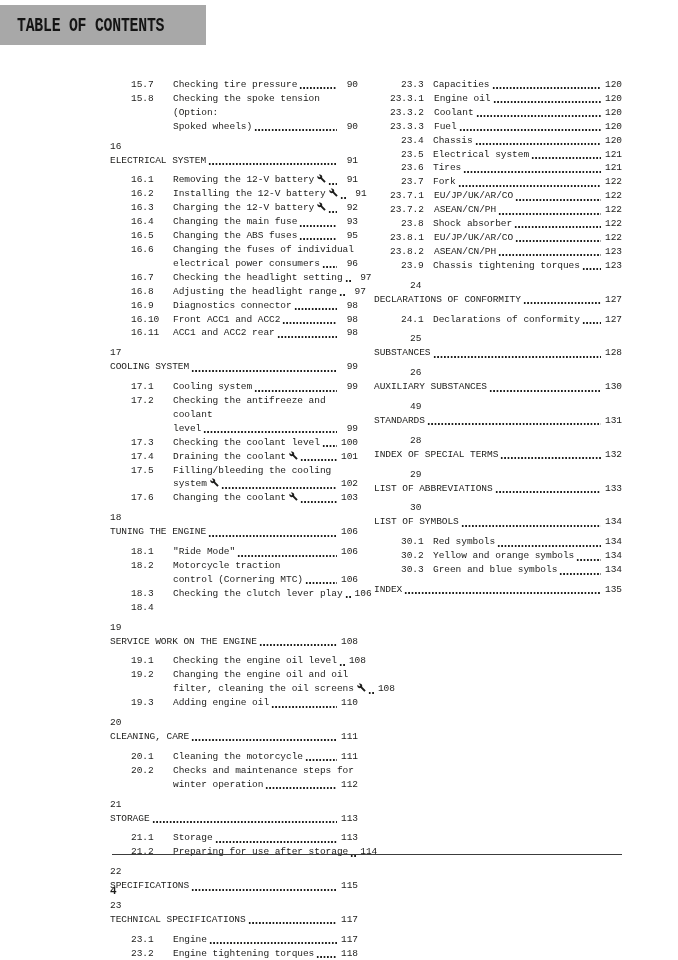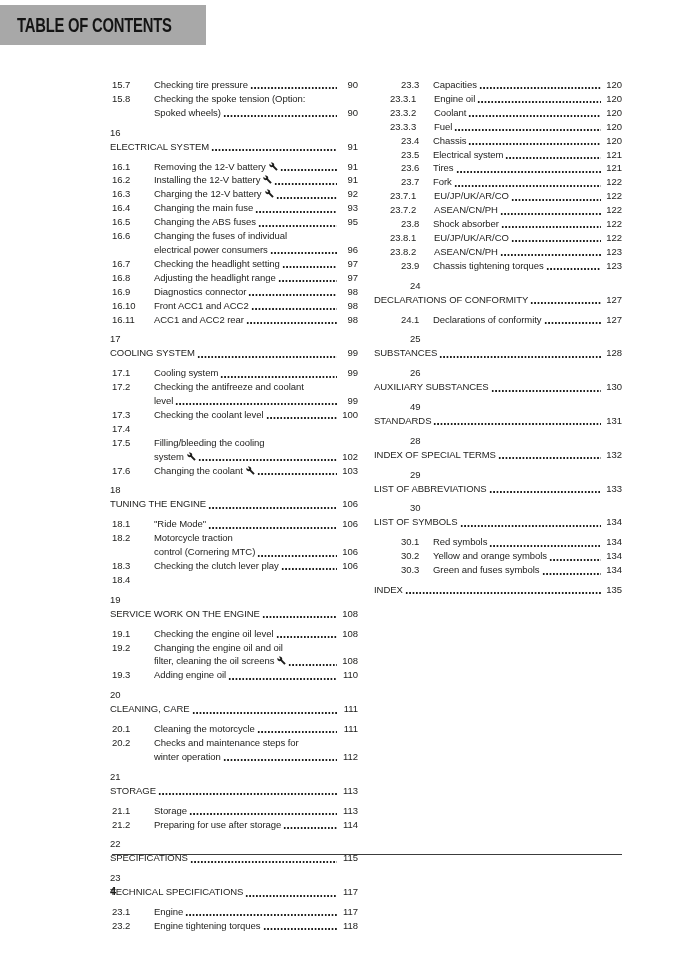--- a/index.html
+++ b/index.html
@@ -1,21 +1,21 @@
 <!DOCTYPE html>
 <html style="--header-bg: #a8a8a8; --text: #1d1d1b; --rule: #3c3c3c;"><head>
 <meta charset="utf-8">
 <style>
   html, body { margin: 0; padding: 0; background: #ffffff; }
   .page {
     position: relative;
     width: 678px;
     height: 960px;
     background: #ffffff;
-    font-family: Liberation Sans, sans-serif;
+    font-family: Liberation Mono, monospace;
     color: var(--text, #1d1d1b);
     overflow: hidden;
   }
   
   .header-box {
     position: absolute;
     left: 0; top: 5px;
     width: 206px; height: 40px;
     background: var(--header-bg, #a8a8a8);
     display: flex; align-items: center;
@@ -41,21 +41,21 @@
     letter-spacing: -0.05px;
   }
   .col-left  { left: 110px; }
   .col-right { left: 374px; }
 
   .entry { display: flex; }
   .entry .num { flex: none; }
   .chapter { margin: 6px 0; flex-direction: column; }
   .chapter .num { width: 20px; }
   .col-right .chapter .num { width: 22px; margin-left: 36px; }
-  .section .num { margin-left: 2px; width: 42px; }
+  .section .num { margin-left: 21px; width: 42px; }
   .col-right .section .num { margin-left: 27px; width: 32px; }
   .col-right .subsection .num { margin-left: 16px; width: 44px; }
 
   .body { flex: 1; min-width: 0; }
   .line { display: block; }
   .line-last { display: flex; }
   .txt { flex: none; white-space: nowrap; }
   .leader {
     flex: 1;
     min-width: 6px;
@@ -278,20 +278,29 @@
         <span class="body">
           <span class="line line-last">
             <span class="txt">Checking the coolant level</span>
             <span class="leader"></span>
             <span class="pg">100</span>
           </span>
         </span>
       </div>
       <div class="entry section">
         <span class="num">17.4</span>
+        <span class="body">
+          <span class="line line-last">
+            <span class="txt">Draining the coolant<svg viewBox="0 0 24 24" class="wrench">
+                <path d="M22.7 19l-9.1-9.1c.9-2.3.4-5-1.5-6.9-2-2-5-2.4-7.4-1.3L9 6 6 9 1.6 4.7C.4 7.1.9 10.1 2.9 12.1c1.9 1.9 4.6 2.4 6.9 1.5l9.1 9.1c.4.4 1 .4 1.4 0l2.3-2.3c.5-.4.5-1.1.1-1.4z"></path>
+              </svg></span>
+            <span class="leader"></span>
+            <span class="pg">101</span>
+          </span>
+        </span>
       </div>
       <div class="entry section">
         <span class="num">17.5</span>
         <span class="body">
           <span class="line">Filling/bleeding the cooling</span>
           <span class="line line-last">
             <span class="txt">system<svg viewBox="0 0 24 24" class="wrench">
                 <path d="M22.7 19l-9.1-9.1c.9-2.3.4-5-1.5-6.9-2-2-5-2.4-7.4-1.3L9 6 6 9 1.6 4.7C.4 7.1.9 10.1 2.9 12.1c1.9 1.9 4.6 2.4 6.9 1.5l9.1 9.1c.4.4 1 .4 1.4 0l2.3-2.3c.5-.4.5-1.1.1-1.4z"></path>
               </svg></span>
             <span class="leader"></span>
@@ -738,21 +747,21 @@
             <span class="txt">Yellow and orange symbols</span>
             <span class="leader"></span>
             <span class="pg">134</span>
           </span>
         </span>
       </div>
       <div class="entry section">
         <span class="num">30.3</span>
         <span class="body">
           <span class="line line-last">
-            <span class="txt">Green and fuses symbols</span>
+            <span class="txt">Green and blue symbols</span>
             <span class="leader"></span>
             <span class="pg">134</span>
           </span>
         </span>
       </div>
       <div class="entry chapter">
         <span class="body">
           <span class="line line-last">
             <span class="txt">INDEX</span>
             <span class="leader"></span>

